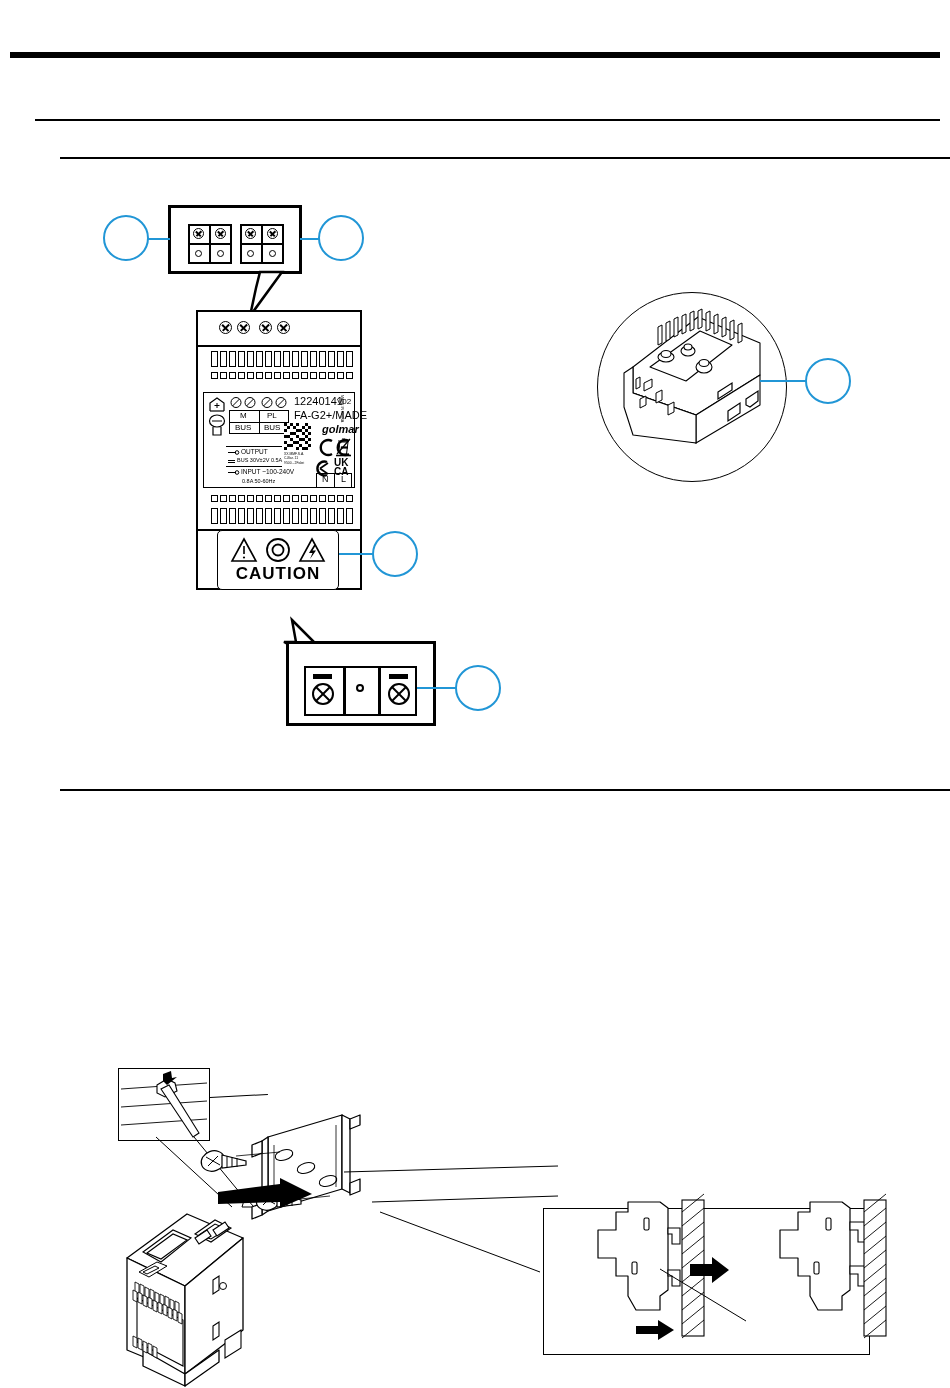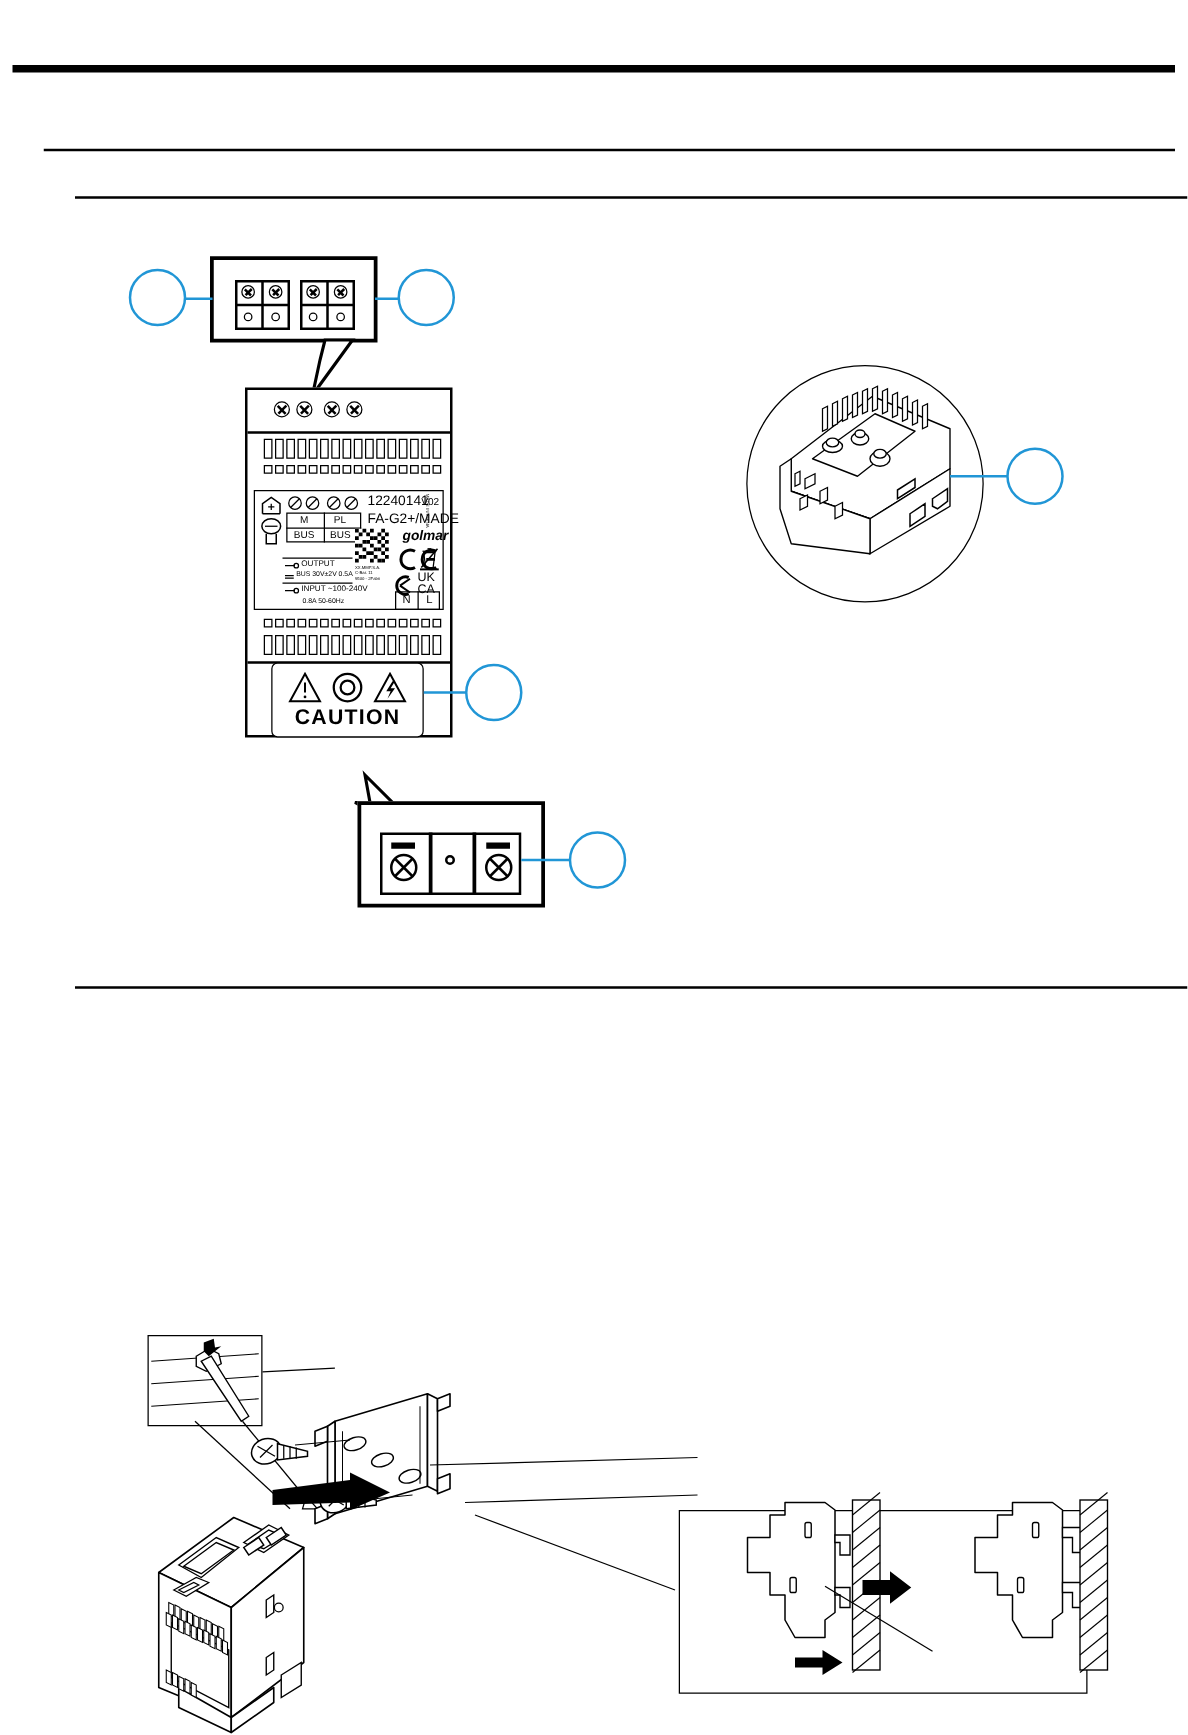--- a/index.html
+++ b/index.html
@@ -249,21 +249,21 @@
       <line x1="2" y1="4" x2="13" y2="4" stroke="#000" stroke-width="1"></line>
       <line x1="6" y1="2" x2="9" y2="2" stroke="#000" stroke-width="1"></line>
       <line x1="1" y1="17" x2="14" y2="2" stroke="#000" stroke-width="1.2"></line>
       <line x1="0" y1="18.5" x2="15" y2="18.5" stroke="#000" stroke-width="1.6"></line>
     </svg>
 
     <svg class="abs" style="left:112px;top:67px;width:16px;height:17px;">
       <path d="M11,2 A7,7 0 1,0 11,15" fill="none" stroke="#000" stroke-width="2.4"></path>
       <path d="M4,8.5 L12,3 M4,8.5 L12,14" fill="none" stroke="#000" stroke-width="1.6"></path>
     </svg>
-    <div class="lbl-txt" style="left:130px;top:66px;font-size:10px;font-weight:normal;line-height:0.85;width:20px;white-space:pre-wrap;">UK CA</div>
+    <div class="lbl-txt" style="left:130px;top:66px;font-size:10px;font-weight:bold;line-height:0.85;width:20px;white-space:pre-wrap;">UK CA</div>
 
     <div class="lbl-txt" style="left:139px;top:2px;font-size:3.6px;transform:rotate(90deg);transform-origin:left top;">MADE IN CHINA</div>
 
     <div class="ln" style="left:22px;top:53px;width:56px;height:1px;"></div>
     <svg class="abs" style="left:24px;top:56px;width:11px;height:7px;">
       <line x1="0" y1="3.5" x2="8" y2="3.5" stroke="#000" stroke-width="1"></line>
       <circle cx="9" cy="3.5" r="1.8" fill="none" stroke="#000" stroke-width="1"></circle>
     </svg>
     <div class="lbl-txt" style="left:37px;top:56px;font-size:6.5px;">OUTPUT</div>
     <div class="lbl-txt" style="left:33px;top:65px;font-size:5.5px;">BUS 30V±2V 0.5A</div>

